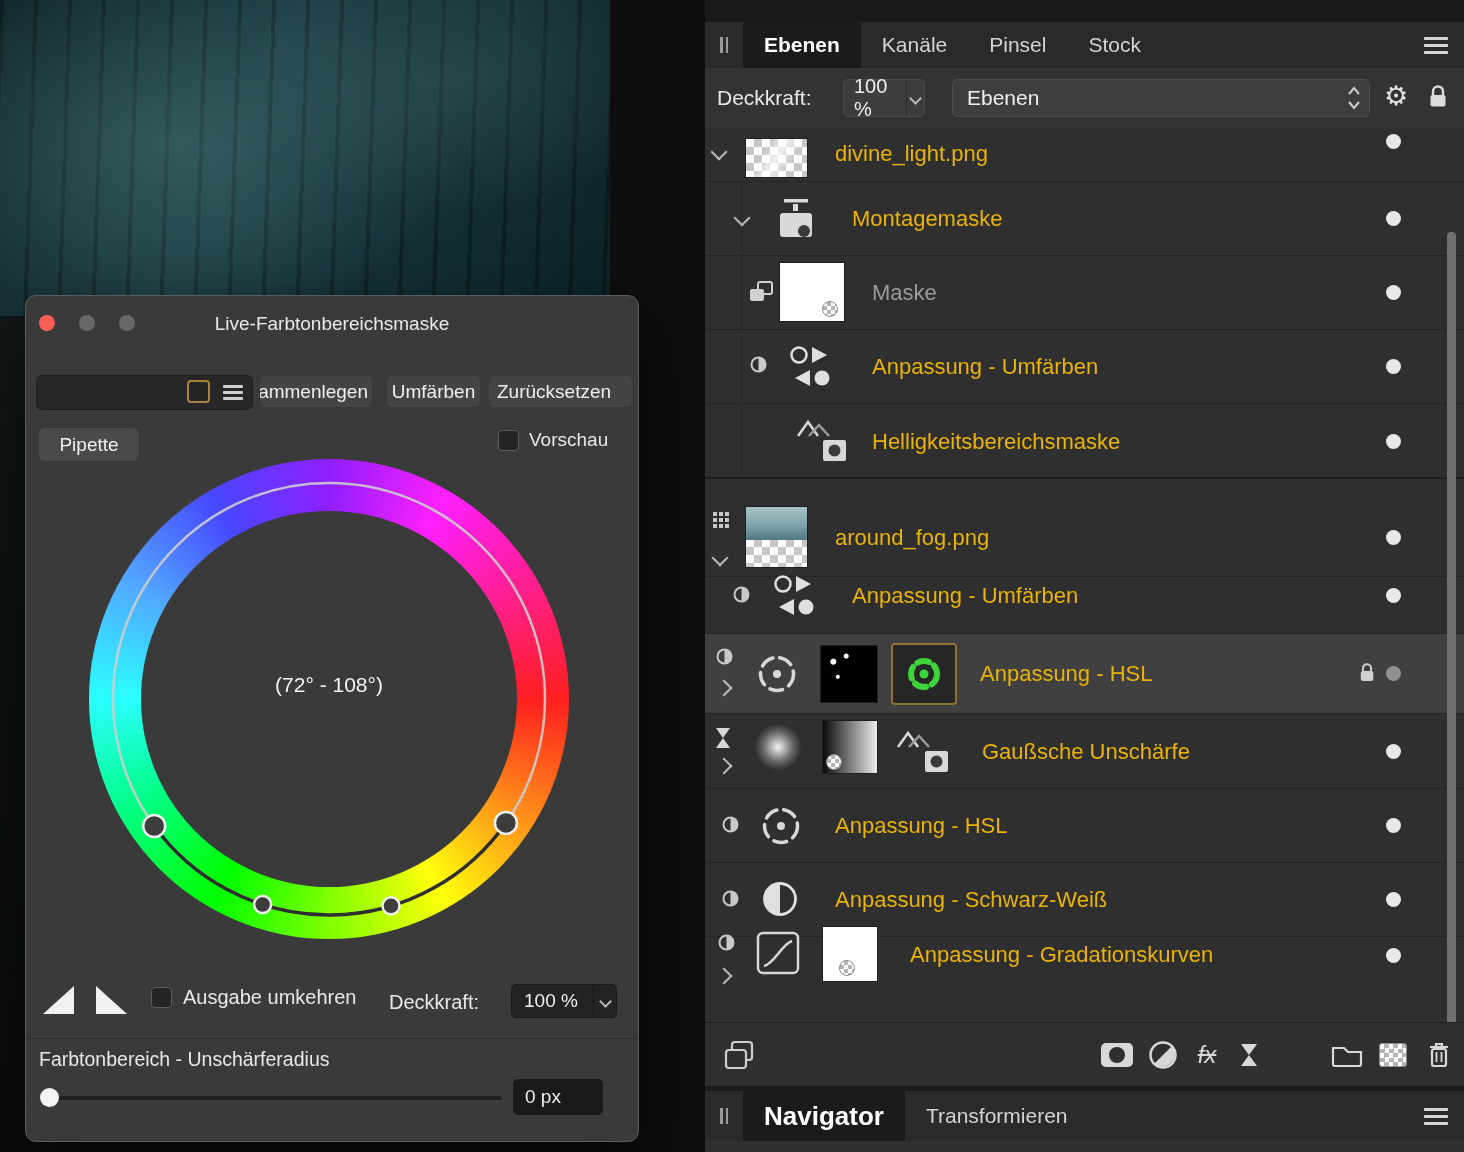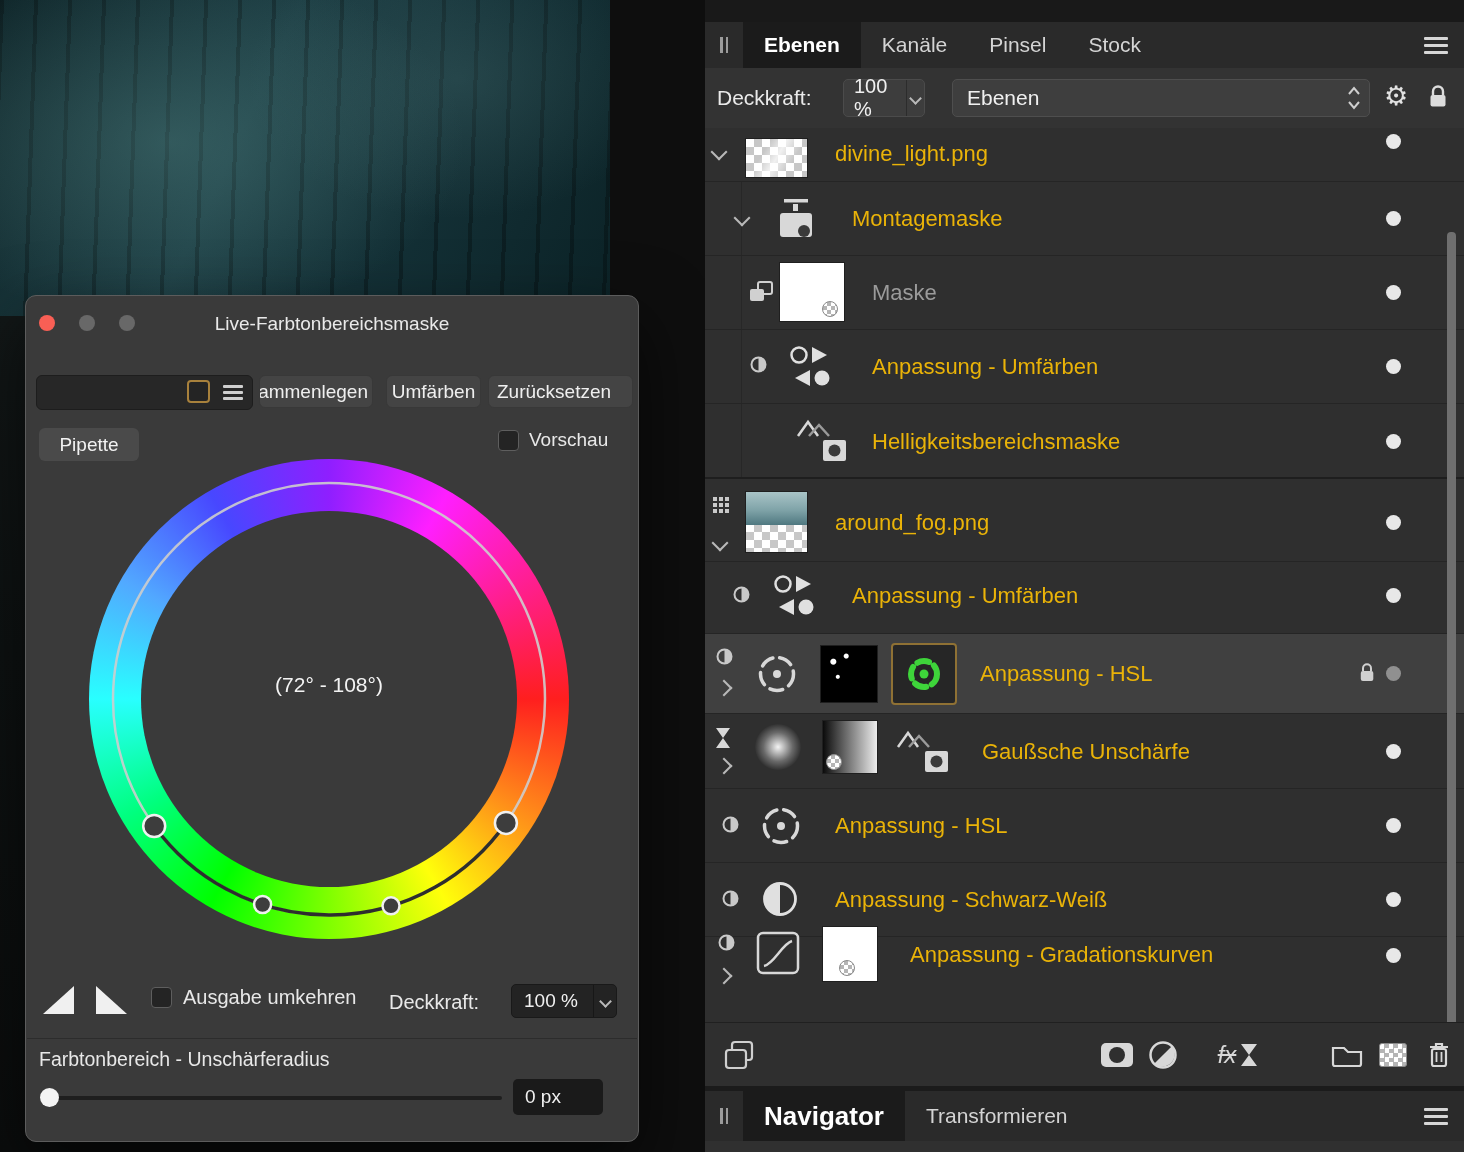--- a/index.html
+++ b/index.html
@@ -285,21 +285,21 @@
         <svg class="ic" style="left:90px;top:13px;" width="54" height="46">
           <polyline points="3,19 13,5 23,19" fill="none" stroke="#d8d8d8" stroke-width="2.5"></polyline>
           <polyline points="14,19 24,8 34,19" fill="none" stroke="#9a9a9a" stroke-width="2.5"></polyline>
           <rect x="28" y="23" width="23" height="21" rx="2" fill="#d8d8d8"></rect>
           <circle cx="39.5" cy="33.5" r="6" fill="#3a3a3a"></circle>
         </svg>
         <div class="rowlabel" style="left:167px;top:0;line-height:75px;">Helligkeitsbereichsmaske</div>
         <span class="vis-dot" style="top:30px;"></span>
       </div>
 
-      <div class="row" style="top:355px;height:79px;padding-left:8px;">
+      <div class="row" style="top:370px;height:79px;padding-left:8px;">
         <span class="grid-dots" style="left:8px;top:14px;"></span>
         <span class="chev down abs" style="left:9px;top:54px;"></span>
         <div class="thumb checker" style="left:40px;top:8px;width:63px;height:62px;">
           <div class="abs" style="left:0;top:0;right:0;height:55%;
                background:linear-gradient(180deg,#a9c4c7 0%,#7fa3a8 55%,#4f7880 100%);"></div>
         </div>
         <div class="rowlabel" style="left:130px;top:0;line-height:79px;">around_fog.png</div>
         <span class="vis-dot" style="top:32px;"></span>
       </div>
 
@@ -423,21 +423,21 @@
           <rect x="2" y="3" width="32" height="24" rx="5" fill="#d8d8d8"></rect>
           <circle cx="18" cy="15" r="8" fill="#2f2f2f"></circle>
         </svg>
       </span>
       <span class="tool" style="left:438px;width:40px;">
         <svg width="32" height="32">
           <circle cx="16" cy="16" r="12.5" fill="none" stroke="#d8d8d8" stroke-width="2.5"></circle>
           <path d="M24.8,7.2 A12.5,12.5 0 0 1 7.2,24.8 Z" fill="#d8d8d8"></path>
         </svg>
       </span>
-      <span class="tool" style="left:502px;width:40px;">
+      <span class="tool" style="left:482px;width:40px;">
         <span class="fx-label">fx</span>
       </span>
       <span class="tool" style="left:524px;width:40px;">
         <svg width="22" height="26">
           <path d="M3,2 h16 l-8,11 z M3,24 h16 l-8,-11 z" fill="#d8d8d8"></path>
         </svg>
       </span>
       <span class="tool" style="left:622px;width:40px;">
         <svg width="34" height="28">
           <path d="M3,7 h11 l4,4 h13 v12 a2,2 0 0 1 -2,2 h-24 a2,2 0 0 1 -2,-2 z" fill="none" stroke="#d8d8d8" stroke-width="2.2"></path>

